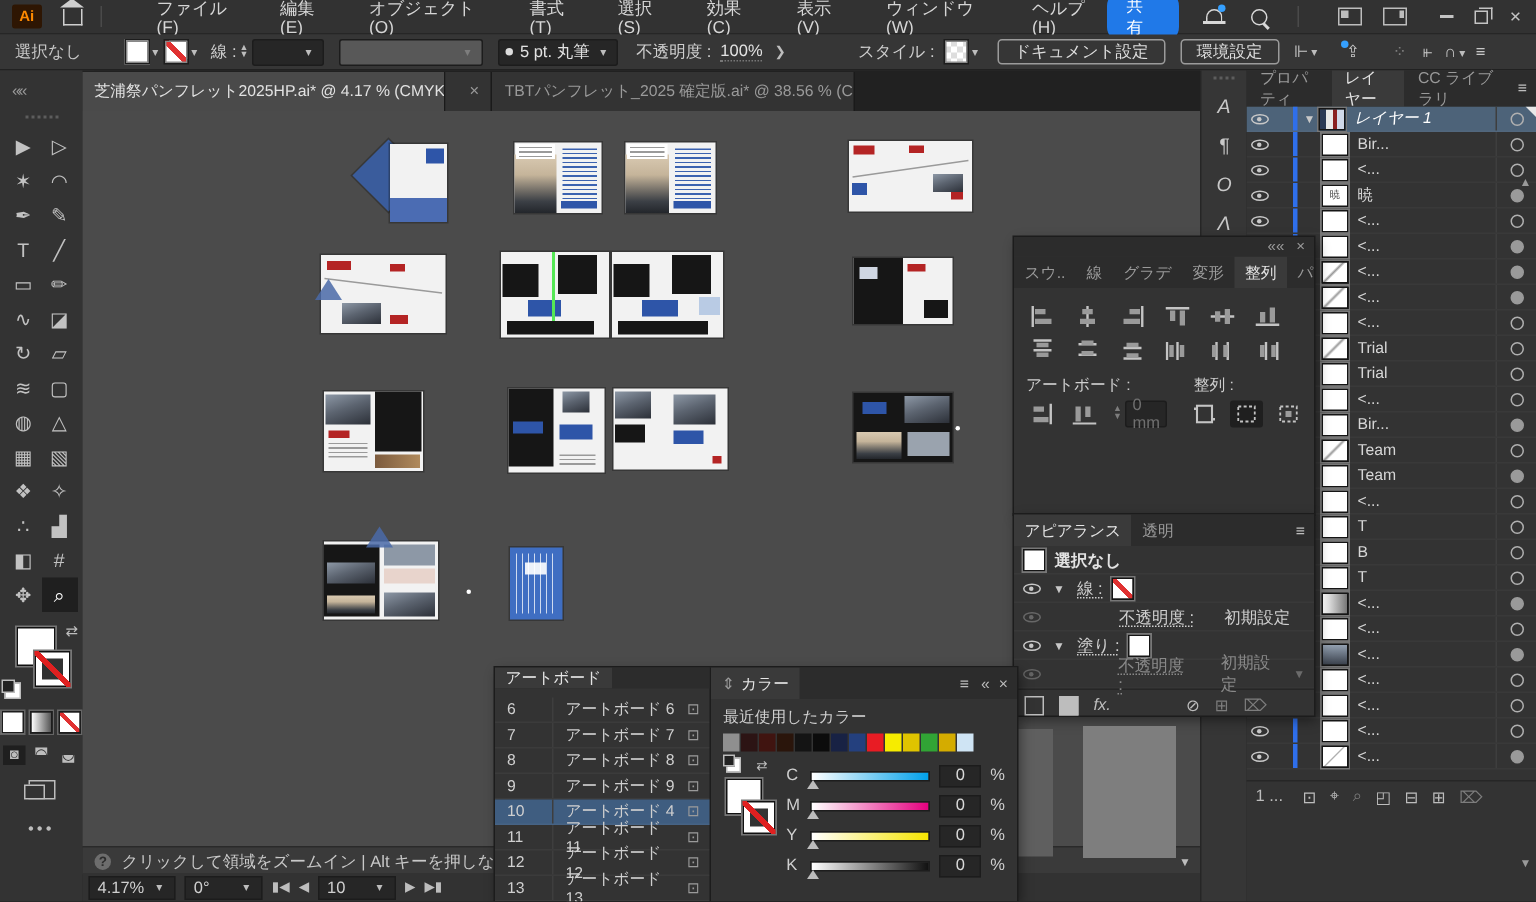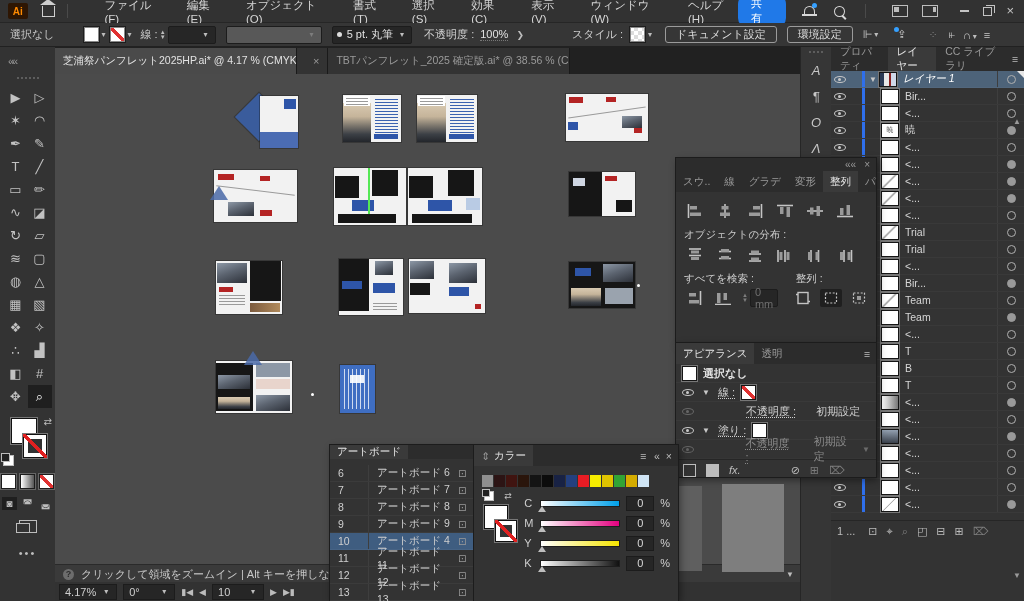--- a/index.html
+++ b/index.html
@@ -860,21 +860,20 @@
             </svg>
           </span>
           <span class="icbtn">
             <svg width="16" height="14" viewBox="0 0 16 14" xmlns="http://www.w3.org/2000/svg">
               <line x1="0" y1="12.5" x2="16" y2="12.5" stroke="#c4c4c4" stroke-width="1.6"></line>
               <rect x="3" y="4" width="3.5" height="7" fill="#9a9a9a"></rect>
               <rect x="9.5" y="1" width="3.5" height="10" fill="#9a9a9a"></rect>
             </svg>
           </span>
         </div>
-      <div class="plabel" style="margin-top:8px;">オブジェクトの分布 :</div>
       <div class="row" id="align-row2" style="margin-top:4px;gap:8px;">
           <span class="icbtn">
             <svg width="16" height="14" viewBox="0 0 16 14" xmlns="http://www.w3.org/2000/svg">
               <line x1="2" y1="1" x2="14" y2="1" stroke="#c4c4c4" stroke-width="1.6"></line>
               <line x1="2" y1="7.5" x2="14" y2="7.5" stroke="#c4c4c4" stroke-width="1.6"></line>
               <rect x="4" y="2.5" width="8" height="3" fill="#9a9a9a"></rect>
               <rect x="4" y="9" width="8" height="3" fill="#9a9a9a"></rect>
             </svg>
           </span>
           <span class="icbtn">
@@ -912,21 +911,21 @@
           <span class="icbtn">
             <svg width="16" height="14" viewBox="0 0 16 14" xmlns="http://www.w3.org/2000/svg">
               <line x1="7" y1="2" x2="7" y2="14" stroke="#c4c4c4" stroke-width="1.6"></line>
               <line x1="14.5" y1="2" x2="14.5" y2="14" stroke="#c4c4c4" stroke-width="1.6"></line>
               <rect x="3" y="4" width="3" height="8" fill="#9a9a9a"></rect>
               <rect x="10.5" y="4" width="3" height="8" fill="#9a9a9a"></rect>
             </svg>
           </span>
         </div>
       <div class="row" style="margin-top:8px;">
-        <span class="plabel">すべてを検索 :</span>
+        <span class="plabel">アートボード :</span>
         <span class="plabel" style="margin-left:42px;">整列 :</span>
       </div>
       <div class="row" style="margin-top:3px;">
         <span id="align-row3" class="row" style="gap:6px;">
             <span class="icbtn">
               <svg width="16" height="14" viewBox="0 0 16 14" xmlns="http://www.w3.org/2000/svg">
                 <rect x="2" y="9" width="10" height="3.5" fill="#9a9a9a"></rect>
                 <rect x="2" y="2" width="7" height="3.5" fill="#9a9a9a"></rect>
                 <line x1="13.5" y1="0" x2="13.5" y2="14" stroke="#c4c4c4" stroke-width="1.6"></line>
               </svg>
@@ -1066,20 +1065,21 @@
       </div>
       <div style="flex:1;display:flex;flex-direction:column;">
         <div class="ptabs">
           <span class="ptab active">
               <span style="color:#9a9a9a;margin-right:4px;">⇕</span>
               <span>カラー</span>
             </span>
           <span class="pmenu">≡<span style="margin-left:8px;">«</span><span style="margin-left:6px;">×</span></span>
         </div>
         <div style="padding:5px 8px 0;">
+          <div class="plabel">最近使用したカラー</div>
           <div class="row" id="cswatches" style="margin-top:4px;gap:1px;">
               <span class="cswatch" style="background: rgb(143, 143, 143);"></span>
               <span class="cswatch" style="background: rgb(44, 20, 20);"></span>
               <span class="cswatch" style="background: rgb(64, 20, 16);"></span>
               <span class="cswatch" style="background: rgb(42, 21, 11);"></span>
               <span class="cswatch" style="background: rgb(20, 20, 20);"></span>
               <span class="cswatch" style="background: rgb(12, 12, 12);"></span>
               <span class="cswatch" style="background: rgb(24, 34, 68);"></span>
               <span class="cswatch" style="background: rgb(36, 64, 126);"></span>
               <span class="cswatch" style="background: rgb(232, 28, 36);"></span>

